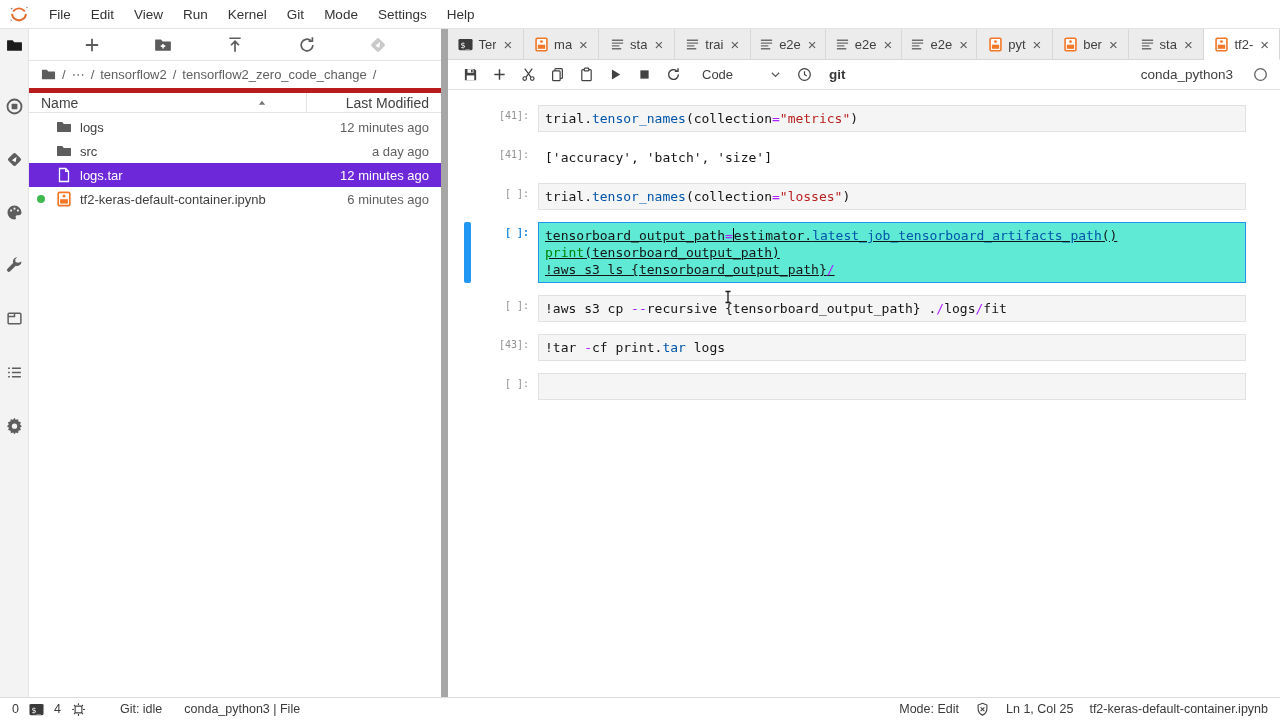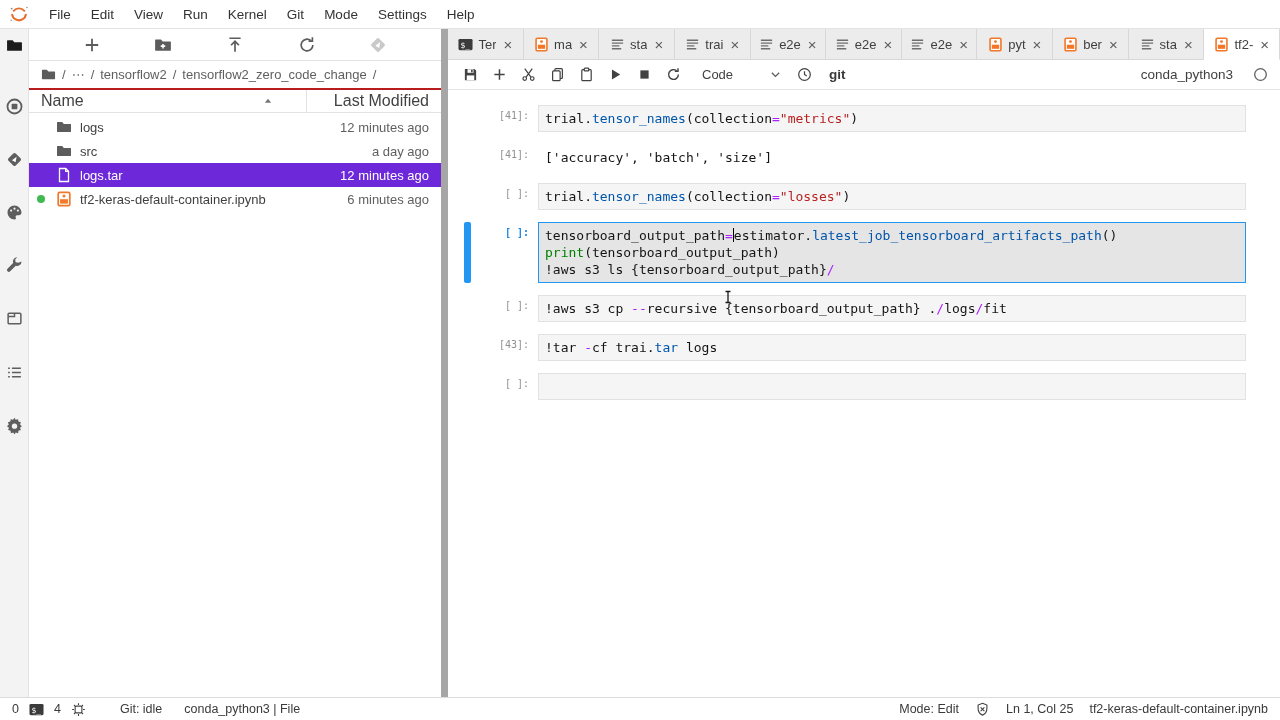--- a/index.html
+++ b/index.html
@@ -22,22 +22,22 @@
   
   .fb{position:absolute;left:29px;top:29px;bottom:23px;width:412px;background:#fff;}
   .fbtb{height:31px;border-bottom:1px solid #e3e3e3;display:flex;align-items:center;justify-content:space-evenly;}
   .tbi{width:18px;height:18px;color:#5c5c5c;}
   .tbi svg{width:100%;height:100%;display:block;}
   .tbi.disabled{color:#c9c9c9;}
   .crumbs{height:27px;display:flex;align-items:center;padding-left:12px;gap:6px;font-size:13px;color:#5f5f5f;}
   .crumbs .bicon{width:15px;height:15px;color:#5c5c5c;}
   .crumbs .bicon svg{width:100%;height:100%;display:block;}
   .crumbs span{white-space:nowrap;}
-  .fhead{height:25px;border-top:2px solid #b91c1c;border-bottom:1px solid #e3e3e3;display:flex;align-items:center;
-    font-size:16px;color:#424242;position:relative;box-sizing:border-box;}
+  .fhead{height:25px;border-top:5px solid #b91c1c;border-bottom:1px solid #e3e3e3;display:flex;align-items:center;
+    font-size:14px;color:#424242;position:relative;box-sizing:border-box;}
   .fhead .nm{padding-left:12px;flex:1;display:flex;align-items:center;}
   .fhead .sort{width:12px;height:12px;margin-left:178px;color:#757575;}
   .fhead .sort svg{width:100%;height:100%;display:block;}
   .fhead .vdiv{position:absolute;left:277px;top:0;bottom:0;width:1px;background:#e3e3e3;}
   .fhead .lm{width:145px;text-align:right;padding-right:12px;}
   .flist{padding-top:2px;}
   .frow{height:24px;display:flex;align-items:center;font-size:13px;color:#3f3f3f;position:relative;
     padding-left:27px;box-sizing:border-box;}
   .frow .ficon{width:16px;height:16px;margin-right:8px;color:#5c5c5c;flex:none;}
   .frow .ficon svg{width:100%;height:100%;display:block;}
@@ -76,21 +76,21 @@
   
   .nbscroll{flex:1;background:#fff;padding-top:15px;overflow:hidden;}
   .cell{display:flex;margin-bottom:12px;padding-right:34px;}
   .collapser{width:7px;margin-left:16px;border-radius:2px;flex:none;background:transparent;}
   .cell.active .collapser{background:#2196f3;}
   .prompt{width:67px;flex:none;text-align:right;padding:5px 9px 0 0;box-sizing:border-box;
     font-family:"DejaVu Sans Mono",monospace;font-size:10px;color:#909090;white-space:pre;}
   .cell.active .prompt{color:#1e88e5;font-weight:bold;}
   .inputbox{flex:1;background:#f5f5f5;border:1px solid #e1e1e1;padding:4px 6px;min-height:17px;
     font-family:"DejaVu Sans Mono",monospace;font-size:13px;line-height:17px;color:#141414;white-space:pre;overflow:hidden;}
-  .cell.active .inputbox{background:#e5e5e5;border-color:#2196f3;}
+  .cell.active .inputbox{background:#5eead4;border-color:#2196f3;text-decoration:underline;}
   .cell.output .inputbox{background:transparent;border-color:transparent;}
   .cline{height:17px;}
   .tk-op{color:#aa22ff;}
   .tk-str{color:#ba2121;}
   .tk-kw{color:#008000;}
   .tk-prop{color:#0055aa;}
   .caret{display:inline-block;width:0;border-left:1.5px solid #000;height:14px;vertical-align:-2px;}
 
   
   .statusbar{position:absolute;left:0;right:0;bottom:0;height:23px;box-sizing:border-box;background:#fff;
@@ -500,21 +500,21 @@
           <div class="inputbox"><div class="cline"><span>tensorboard_output_path</span><span class="tk-op">=</span><span class="caret"></span><span>estimator.</span><span class="tk-prop">latest_job_tensorboard_artifacts_path</span><span>()</span></div><div class="cline"><span class="tk-kw">print</span><span>(tensorboard_output_path)</span></div><div class="cline"><span>!aws s3 ls {tensorboard_output_path}</span><span class="tk-op">/</span></div></div>
         </div>
         <div class="cell  ">
           <div class="collapser"></div>
           <div class="prompt">[ ]:</div>
           <div class="inputbox"><div class="cline"><span>!aws s3 cp </span><span class="tk-op">--</span><span>recursive {tensorboard_output_path} .</span><span class="tk-op">/</span><span>logs</span><span class="tk-op">/</span><span>fit</span></div></div>
         </div>
         <div class="cell  ">
           <div class="collapser"></div>
           <div class="prompt">[43]:</div>
-          <div class="inputbox"><div class="cline"><span>!tar </span><span class="tk-op">-</span><span>cf trai.</span><span class="tk-prop">tar</span><span> logs</span></div></div>
+          <div class="inputbox"><div class="cline"><span>!tar </span><span class="tk-op">-</span><span>cf print.</span><span class="tk-prop">tar</span><span> logs</span></div></div>
         </div>
         <div class="cell  ">
           <div class="collapser"></div>
           <div class="prompt">[ ]:</div>
           <div class="inputbox"><div class="cline"></div></div>
         </div>
       </div>
   </div>
 
   <div class="statusbar">

